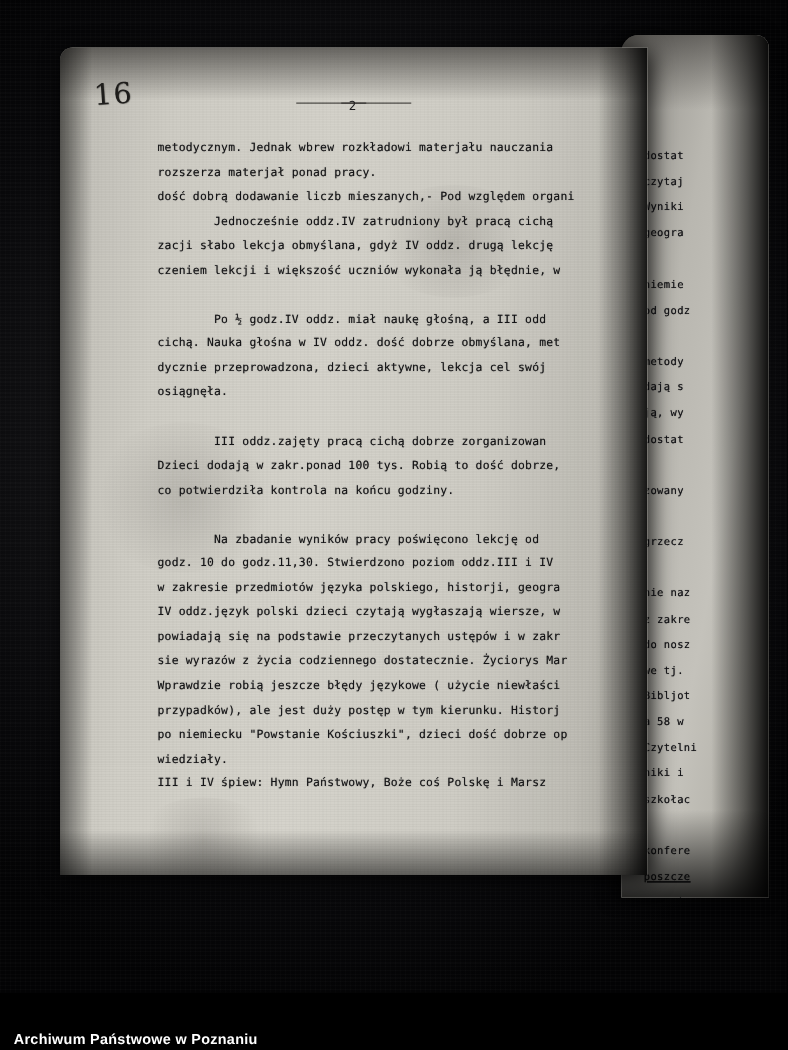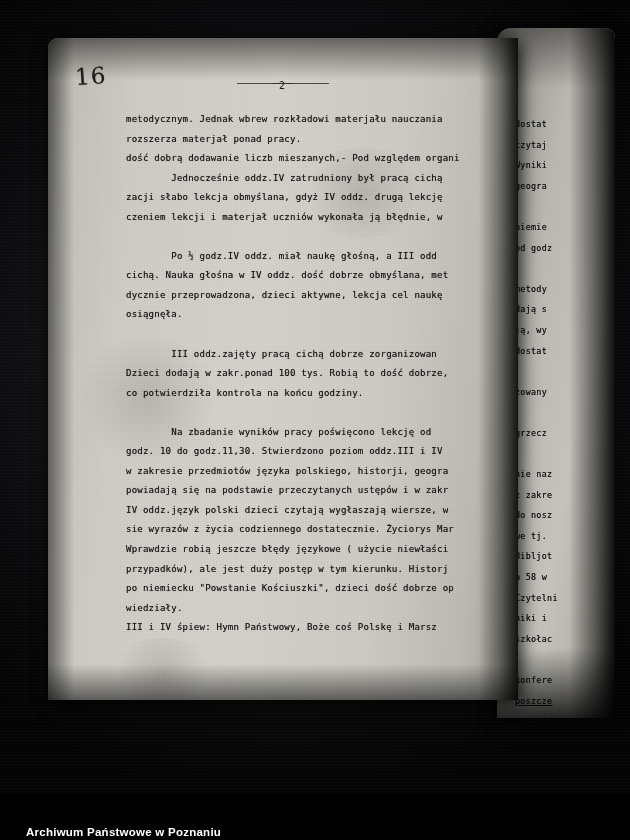--- a/index.html
+++ b/index.html
@@ -182,21 +182,21 @@
     background: #000;
     display: flex;
     align-items: center;
   }
   .footer-bar .credit {
     color: #ffffff;
     font-family: "Liberation Sans", sans-serif;
     font-size: 11.5px;
     font-weight: bold;
     letter-spacing: .25px;
-    padding-left: 26px;
+    padding-left: 11px;
     margin-top: 30px;
   }
 </style>
 </head>
 <body>
 
 <div id="scan">
 
   <div class="surface"></div>
   <div class="surface-grain"></div>
@@ -252,36 +252,36 @@
       <span>2</span>
       <span class="rule"></span>
     </div>
 
     <div class="typed">
         <div class="tl">metodycznym. Jednak wbrew rozkładowi materjału nauczania</div>
         <div class="tl">rozszerza materjał ponad pracy.</div>
         <div class="tl">dość dobrą dodawanie liczb mieszanych,- Pod względem organi</div>
         <div class="tl">        Jednocześnie oddz.IV zatrudniony był pracą cichą</div>
         <div class="tl">zacji słabo lekcja obmyślana, gdyż IV oddz. drugą lekcję</div>
-        <div class="tl">czeniem lekcji i materjał uczniów wykonała ją błędnie, w</div>
+        <div class="tl">czeniem lekcji i większość uczniów wykonała ją błędnie, w</div>
         <div class="tl blank">&nbsp;</div>
         <div class="tl">        Po ½ godz.IV oddz. miał naukę głośną, a III odd</div>
         <div class="tl">cichą. Nauka głośna w IV oddz. dość dobrze obmyślana, met</div>
-        <div class="tl">dycznie przeprowadzona, dzieci aktywne, lekcja cel naukę</div>
+        <div class="tl">dycznie przeprowadzona, dzieci aktywne, lekcja cel swój</div>
         <div class="tl">osiągnęła.</div>
         <div class="tl blank">&nbsp;</div>
         <div class="tl">        III oddz.zajęty pracą cichą dobrze zorganizowan</div>
         <div class="tl">Dzieci dodają w zakr.ponad 100 tys. Robią to dość dobrze,</div>
         <div class="tl">co potwierdziła kontrola na końcu godziny.</div>
         <div class="tl blank">&nbsp;</div>
         <div class="tl">        Na zbadanie wyników pracy poświęcono lekcję od</div>
         <div class="tl">godz. 10 do godz.11,30. Stwierdzono poziom oddz.III i IV</div>
         <div class="tl">w zakresie przedmiotów języka polskiego, historji, geogra</div>
+        <div class="tl">IV oddz.język polski dzieci czytają wygłaszają wiersze, w</div>
         <div class="tl">powiadają się na podstawie przeczytanych ustępów i w zakr</div>
-        <div class="tl">IV oddz.język polski dzieci czytają wygłaszają wiersze, w</div>
         <div class="tl">sie wyrazów z życia codziennego dostatecznie. Życiorys Mar</div>
         <div class="tl">Wprawdzie robią jeszcze błędy językowe ( użycie niewłaści</div>
         <div class="tl">przypadków), ale jest duży postęp w tym kierunku. Historj</div>
         <div class="tl">po niemiecku "Powstanie Kościuszki", dzieci dość dobrze op</div>
         <div class="tl">wiedziały.</div>
         <div class="tl">III i IV śpiew: Hymn Państwowy, Boże coś Polskę i Marsz</div>
       </div>
 
     <div class="pm-grain"></div>
     <div class="pm-shade-top"></div>

